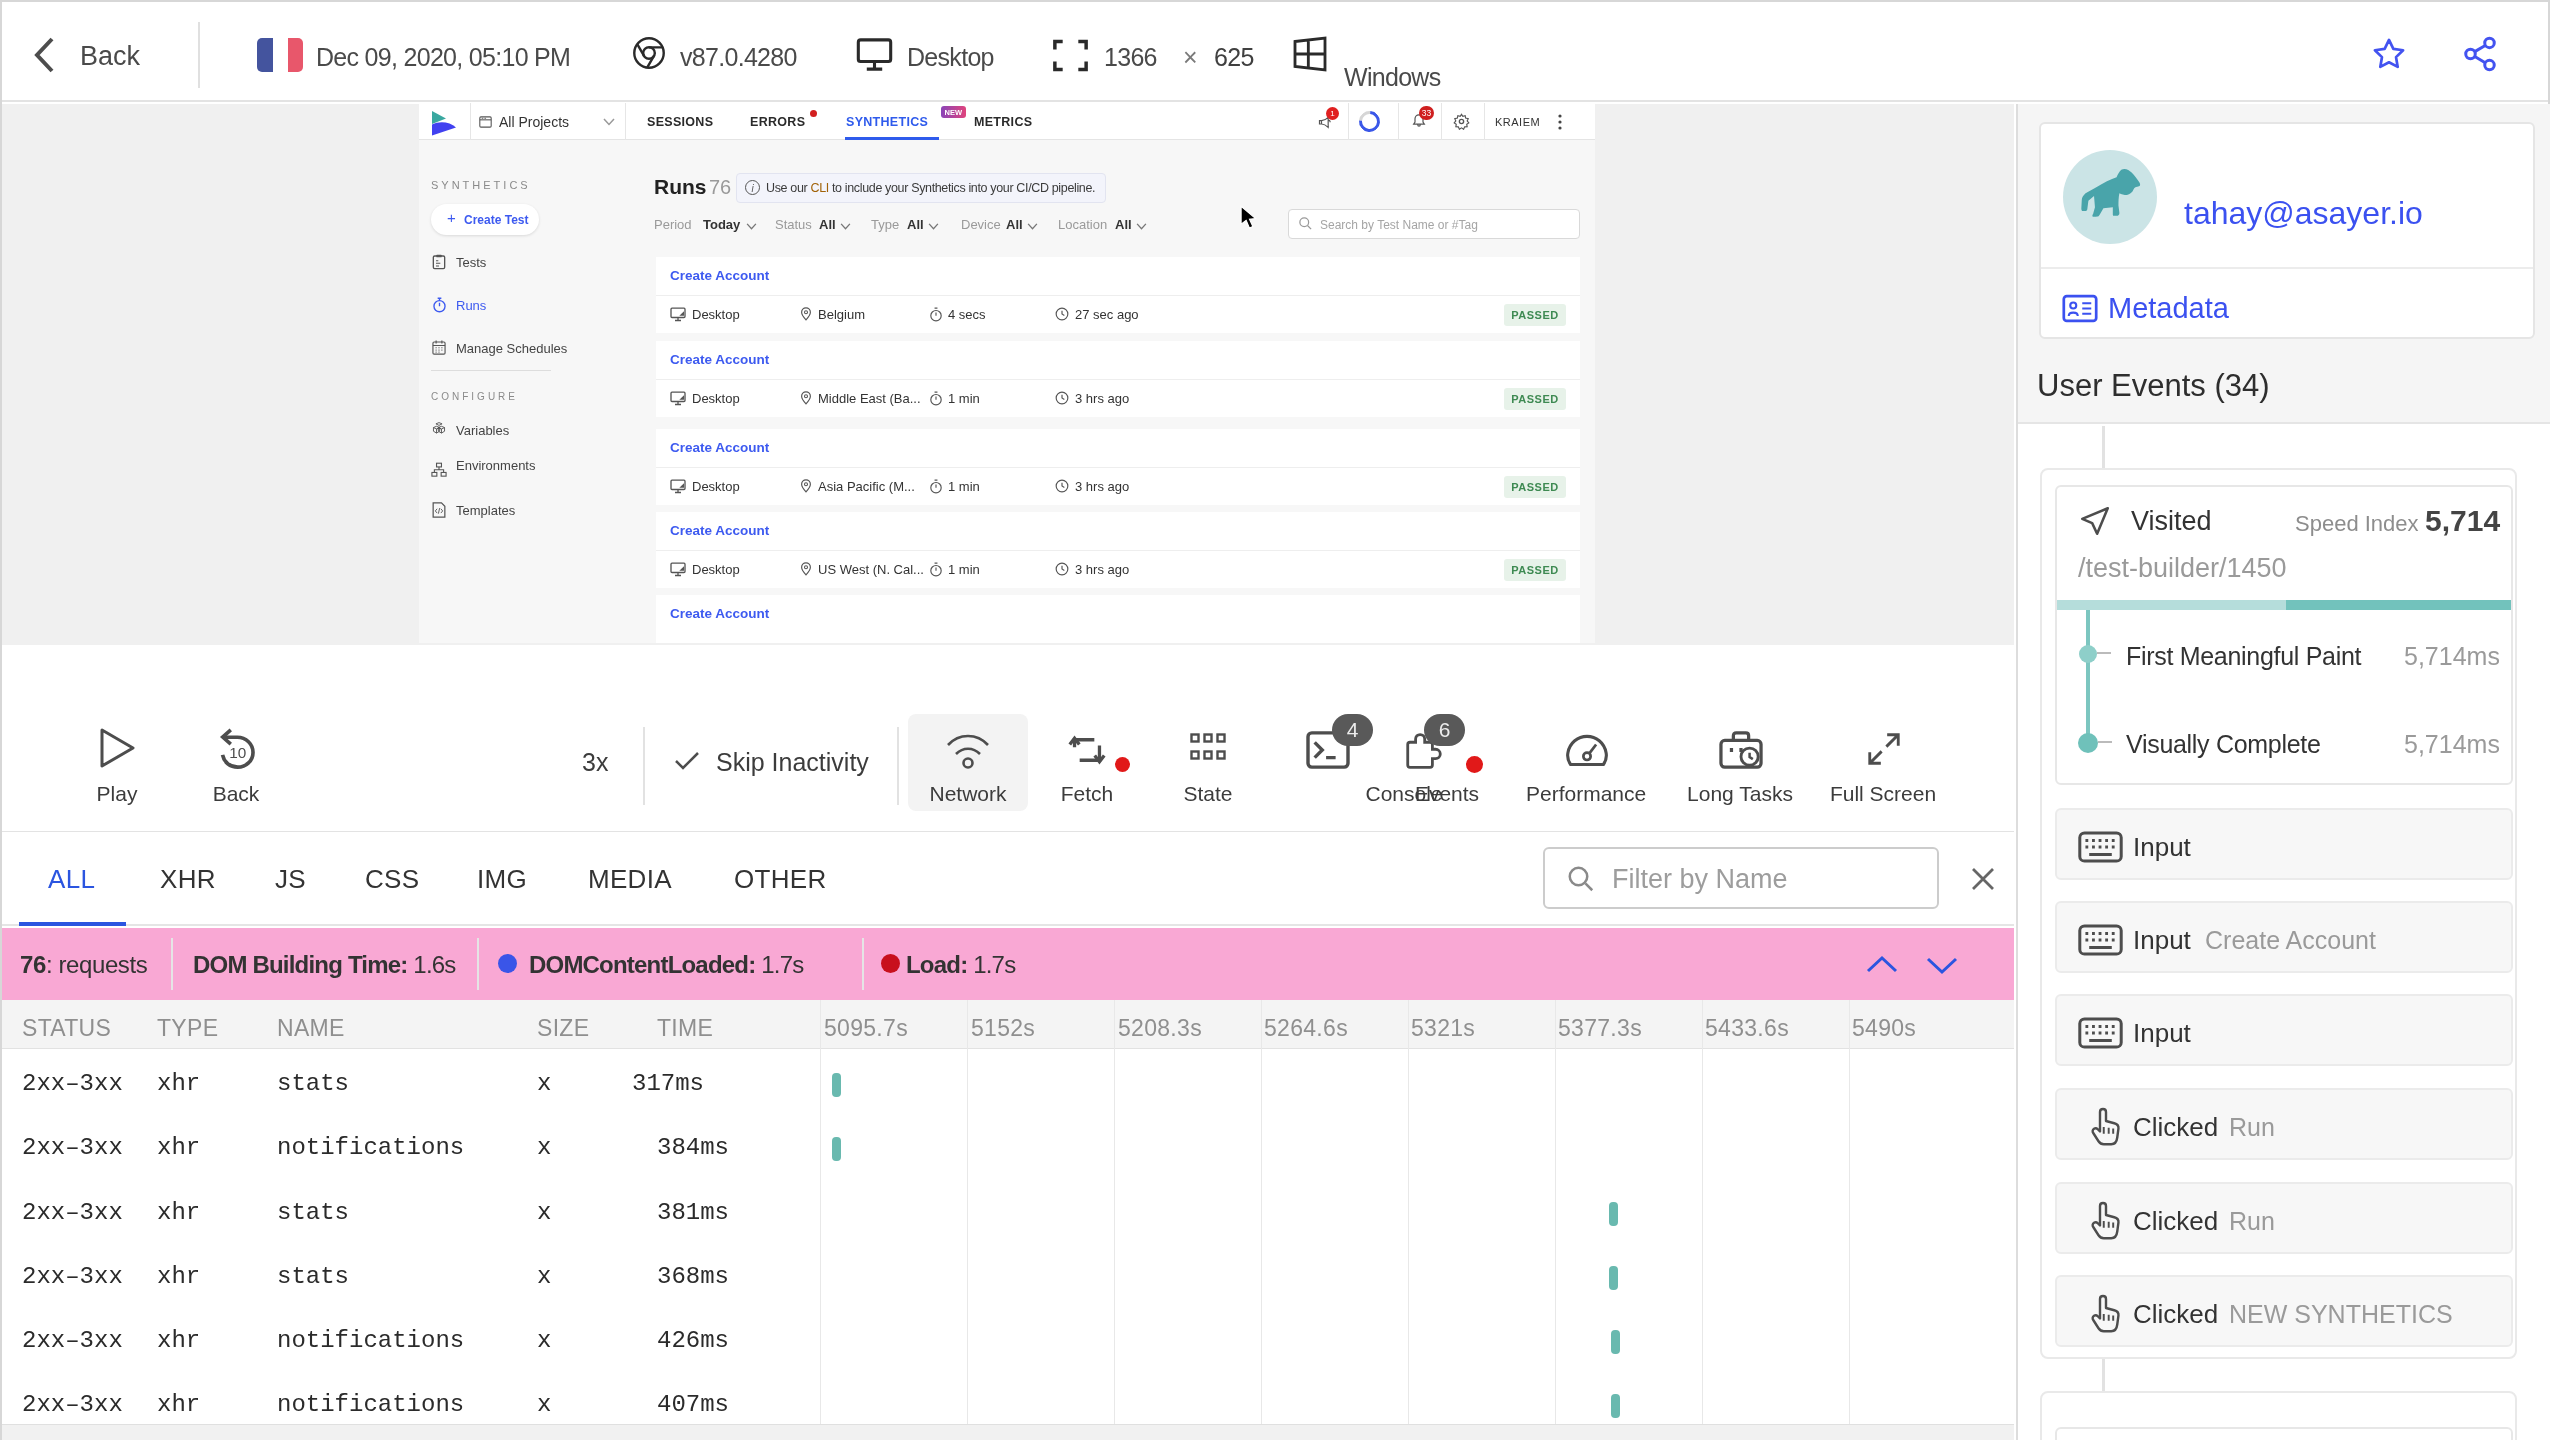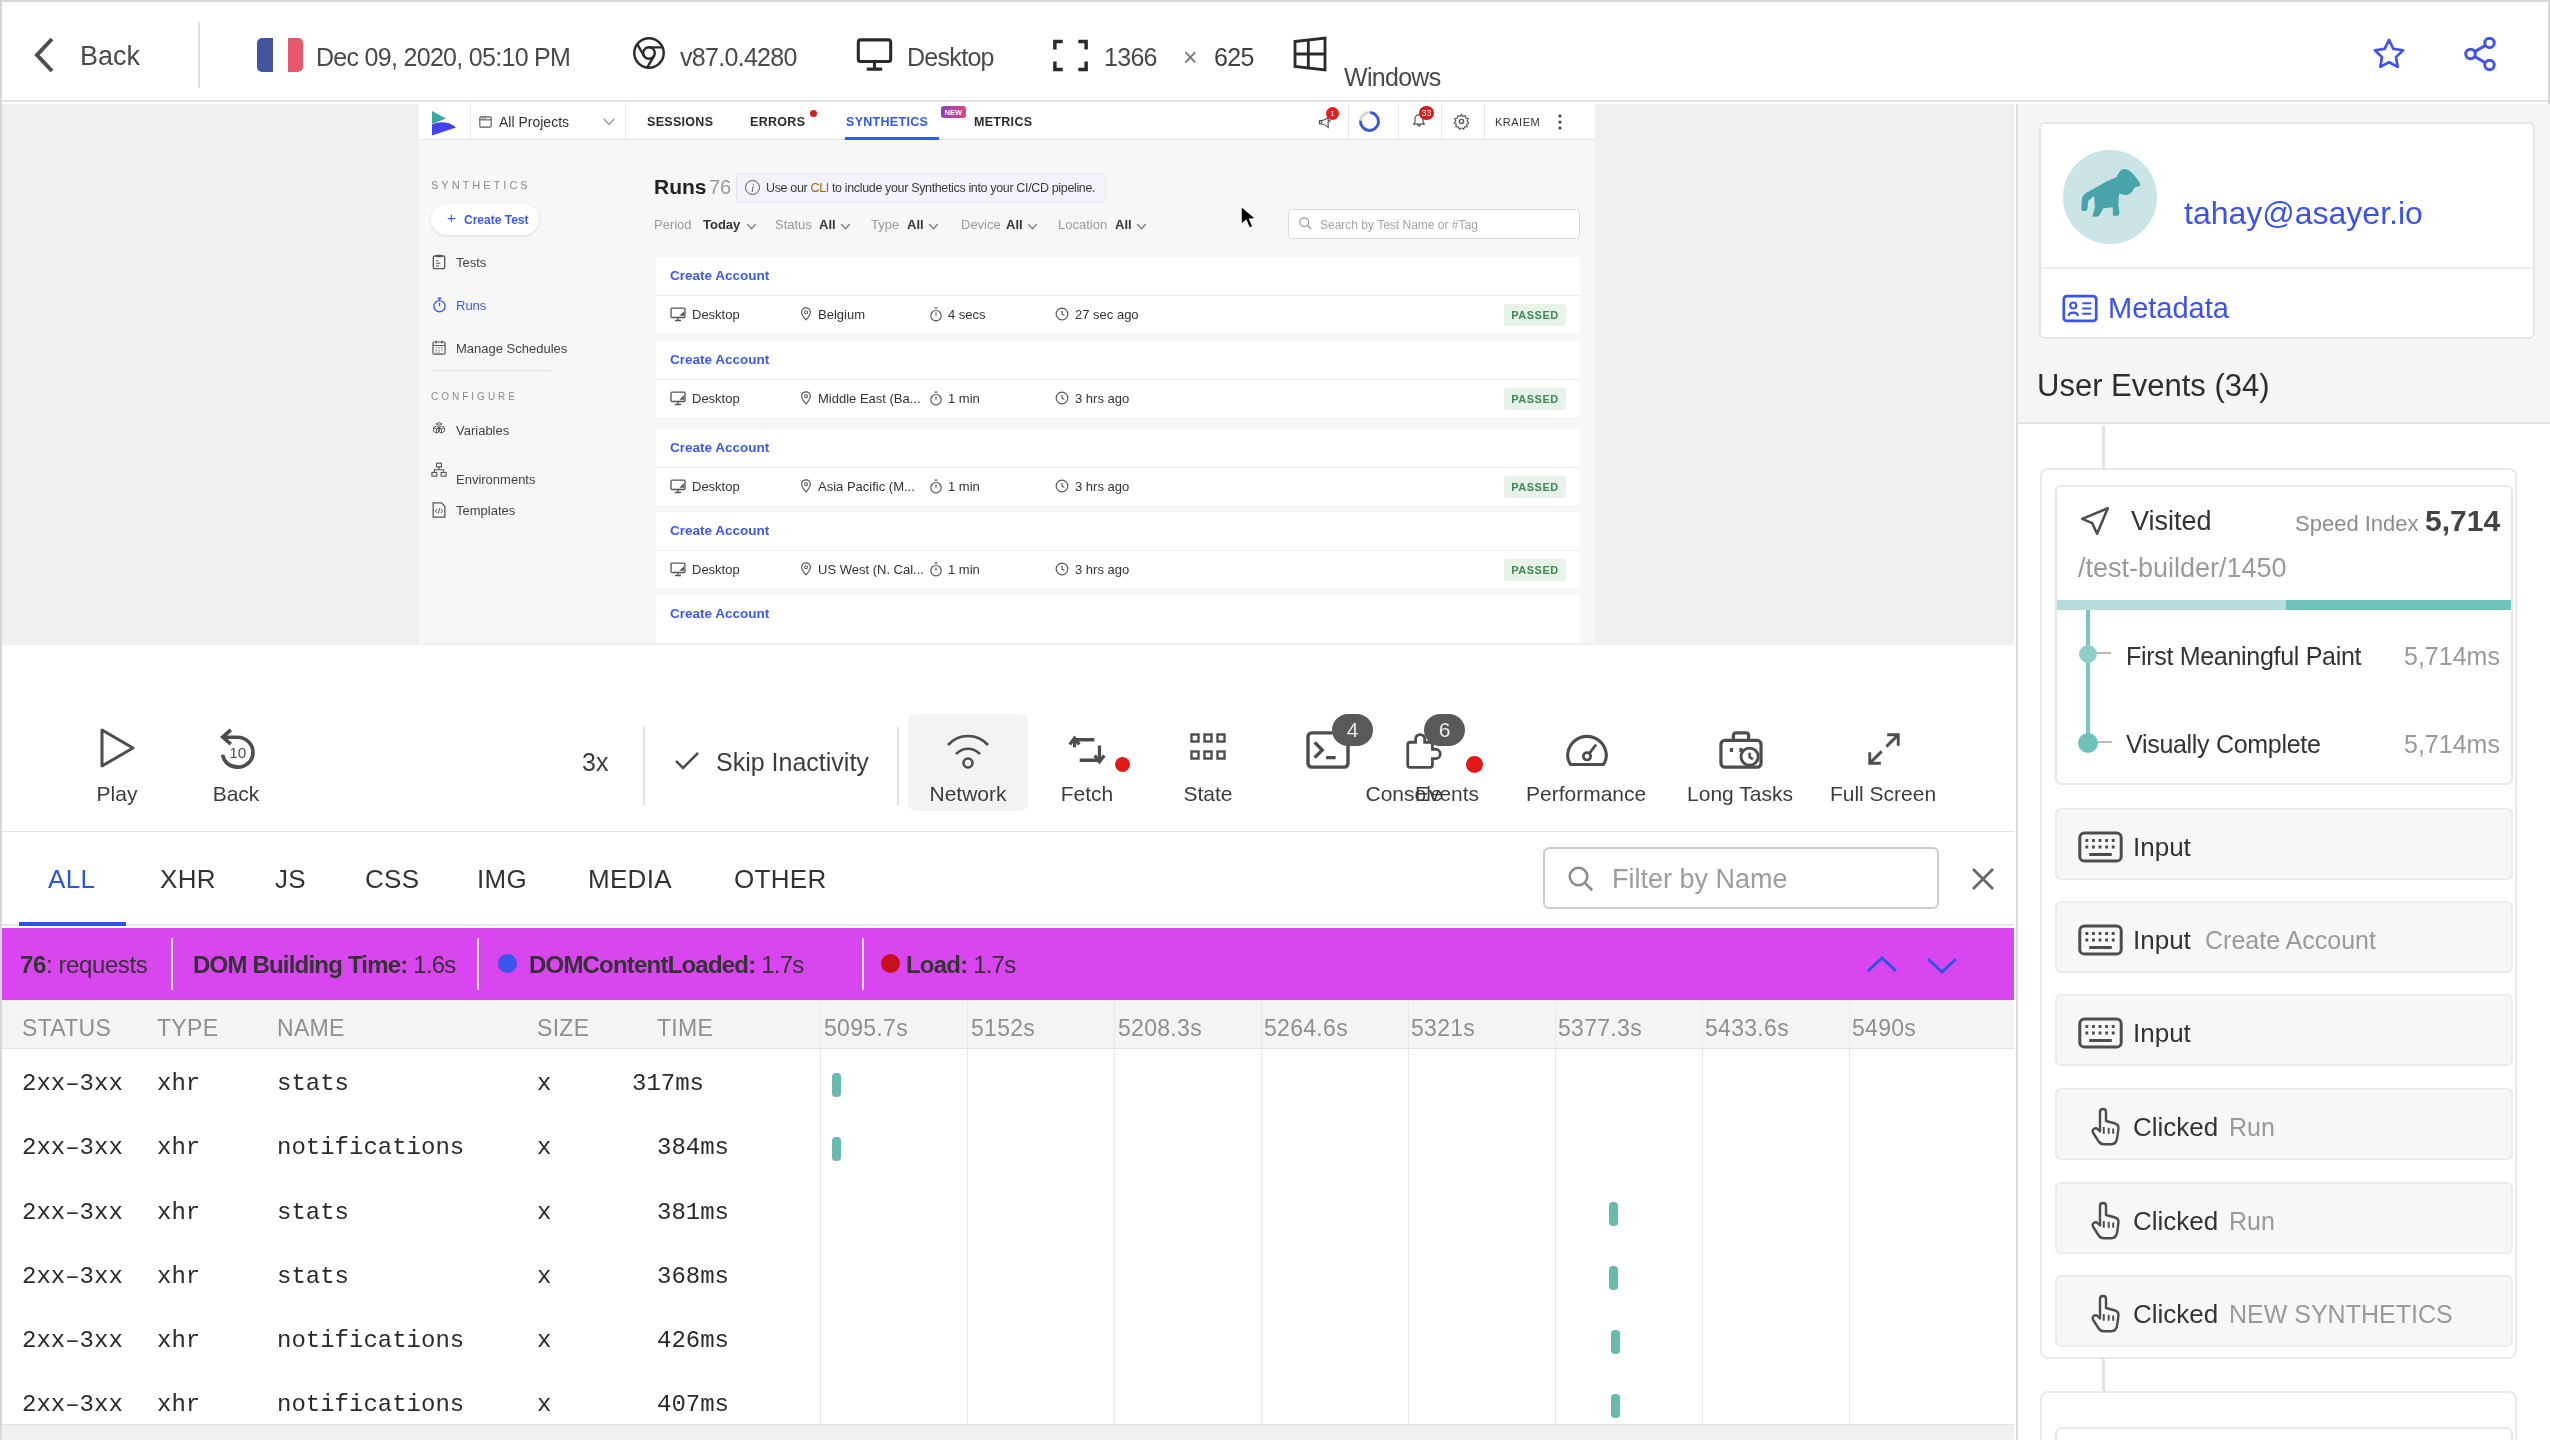--- a/index.html
+++ b/index.html
@@ -155,21 +155,21 @@
     <svg class="abs" style="left:12px;top:319px;" width="16px" height="16" viewBox="0 0 26 26">
         <path d="M8 3 L13 1 L18 3 L13 5.5 Z M4 9 L9 7 L14 9 L9 11.5 Z M12 9 L17 7 L22 9 L17 11.5 Z M4 9 L4 15 L9 18 L9 11.5 M14 9 L9 11.5 M14 9 L14 15 L9 18 M12 9 L17 11.5 L17 18 L12 15 Z M22 9 L22 15 L17 18" fill="none" stroke="#555" stroke-width="1.5"></path>
       </svg>
     <div class="abs" style="left:37px;top:320px;font-size:13px;color:#444;">Variables</div>
     <svg class="abs" style="left:12px;top:359px;" width="16" height="16" viewBox="0 0 26 26">
         <rect x="9" y="2" width="8" height="6" fill="none" stroke="#555" stroke-width="1.8"></rect>
         <rect x="1.5" y="17" width="8" height="6" fill="none" stroke="#555" stroke-width="1.8"></rect>
         <rect x="16.5" y="17" width="8" height="6" fill="none" stroke="#555" stroke-width="1.8"></rect>
         <path d="M13 8 L13 12.5 M5.5 17 L5.5 12.5 L20.5 12.5 L20.5 17" fill="none" stroke="#555" stroke-width="1.8"></path>
       </svg>
-    <div class="abs" style="left:37px;top:369px;font-size:13px;color:#444;">Environments</div>
+    <div class="abs" style="left:37px;top:355px;font-size:13px;color:#444;">Environments</div>
     <svg class="abs" style="left:13px;top:399px;" width="14" height="16" viewBox="0 0 22 26">
         <path d="M1.5 1.5 L15 1.5 L20.5 7 L20.5 24.5 L1.5 24.5 Z" fill="none" stroke="#555" stroke-width="2"></path>
         <path d="M8 11 L5 14.5 L8 18 M14 11 L17 14.5 L14 18 M12 10 L10 19" fill="none" stroke="#555" stroke-width="1.5"></path>
       </svg>
     <div class="abs" style="left:37px;top:400px;font-size:13px;color:#444;">Templates</div>
 
     <div class="abs" style="left:235px;top:72px;font-size:21px;font-weight:700;color:#222;">Runs</div>
     <div class="abs" style="left:290px;top:73px;font-size:20px;color:#9a9a9a;">76</div>
     <div class="abs" style="left:317px;top:70px;width:370px;height:30px;background:#f3f4fb;border:1px solid #e2e4f0;border-radius:4px;"></div>
     <div class="abs" style="left:326px;top:77px;width:15px;height:15px;border:1.3px solid #555;border-radius:50%;font-size:10px;color:#555;text-align:center;line-height:15px;font-style:italic;">i</div>
@@ -511,21 +511,21 @@
     <svg class="abs" style="left:1564px;top:31px;" width="30" height="30" viewBox="0 0 24 24">
         <circle cx="10" cy="10" r="7" fill="none" stroke="#8a8a8a" stroke-width="2"></circle>
         <path d="M15.5 15.5 L21 21" stroke="#8a8a8a" stroke-width="2"></path>
       </svg>
     <div class="abs" style="left:1610px;top:31px;font-size:27px;color:#9d9d9d;">Filter by Name</div>
     <svg class="abs" style="left:1966px;top:31px;" width="30" height="30" viewBox="0 0 24 24">
         <path d="M4 4 L20 20 M20 4 L4 20" stroke="#666" stroke-width="2.2"></path>
       </svg>
   </div>
 
-  <div class="abs" id="summary" style="left:0;top:926px;width:2012px;height:72px;background:#d946ef;">
+  <div class="abs" id="summary" style="left:0;top:926px;width:2012px;height:72px;background:#f9a8d4;">
     <div class="abs" style="left:18px;top:23px;font-size:24px;color:#333;letter-spacing:-0.4px;"><b>76</b>: requests</div>
     <div class="abs" style="left:169px;top:10px;width:2px;height:52px;background:#e5e5e5;"></div>
     <div class="abs" style="left:191px;top:23px;font-size:24px;color:#333;letter-spacing:-0.8px;"><b>DOM Building Time:</b> 1.6s</div>
     <div class="abs" style="left:475px;top:10px;width:2px;height:52px;background:#e5e5e5;"></div>
     <div class="abs" style="left:496px;top:26px;width:19px;height:19px;border-radius:50%;background:#3a55e8;"></div>
     <div class="abs" style="left:527px;top:23px;font-size:24px;color:#333;letter-spacing:-0.8px;"><b>DOMContentLoaded:</b> 1.7s</div>
     <div class="abs" style="left:860px;top:10px;width:2px;height:52px;background:#e5e5e5;"></div>
     <div class="abs" style="left:879px;top:26px;width:19px;height:19px;border-radius:50%;background:#c8101d;"></div>
     <div class="abs" style="left:904px;top:23px;font-size:24px;color:#333;letter-spacing:-0.8px;"><b>Load:</b> 1.7s</div>
     <svg class="abs" style="left:1862px;top:25px;" width="36" height="24" viewBox="0 0 36 24">

